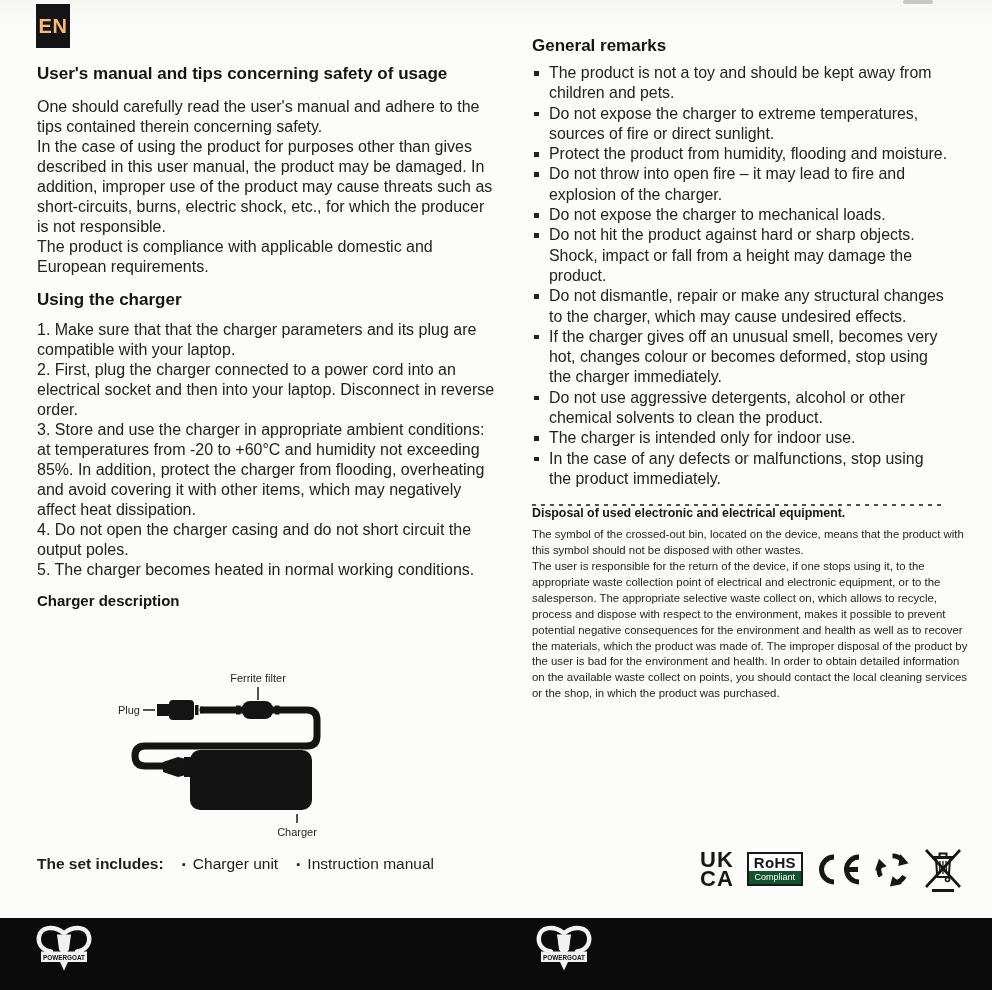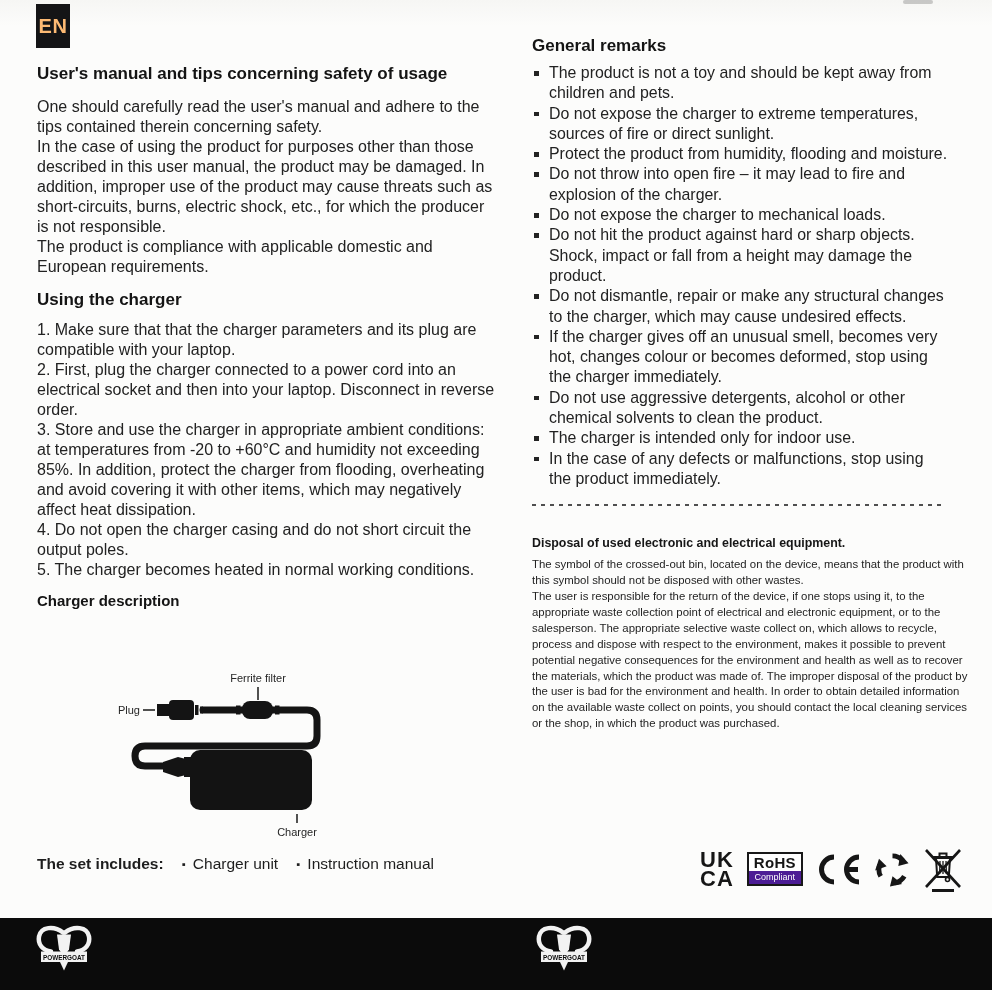--- a/index.html
+++ b/index.html
@@ -36,48 +36,48 @@
   .si-item{margin-left:14px;}
   .si-item::before{content:"▪";font-size:11px;margin-right:7px;position:relative;top:-1px;}
 
   
   .right-col{position:absolute;left:532px;top:36px;width:427px;}
   .remarks{list-style:none;margin:7px 10px 0 0;padding:0;}
   .remark{position:relative;padding-left:17px;font-size:15.9px;line-height:20.3px;color:#222;}
   .remark::before{content:"";position:absolute;left:2px;top:8px;width:4.5px;height:4.5px;background:#232323;}
   .divider{margin-top:15px;height:2px;width:414px;
     background:repeating-linear-gradient(to right,#4f4f4f 0 4px,transparent 4px 9px);}
-  .disposal-title{font-size:12.4px;font-weight:700;color:#161616;margin:30px 0 7px 0;}
+  .disposal-title{font-size:12.4px;font-weight:700;color:#161616;margin:0 0 7px 0;}
   .disposal-para{font-size:11.4px;line-height:15.9px;color:#232323;width:438px;}
 
   
   .cert-row{position:absolute;left:700px;top:846px;height:46px;display:flex;align-items:center;gap:13px;}
   .ukca{font-size:22px;font-weight:700;line-height:.88;letter-spacing:1px;color:#161616;}
   .rohs{border:2.5px solid #181818;text-align:center;background:#fff;}
   .rohs-top{font-size:15px;font-weight:700;padding:0 5px;color:#161616;letter-spacing:.3px;}
-  .rohs-bottom{background:#4c1d95;color:#fff;font-size:9px;padding:1px 3px 2px;}
+  .rohs-bottom{background:#14532d;color:#fff;font-size:9px;padding:1px 3px 2px;}
 
   
   .footer{position:absolute;left:0;top:918px;width:992px;height:72px;background:#0b0b0b;}
   .goat-logo{position:absolute;top:4px;}
   .goat-1{left:34px;}
   .goat-2{left:534px;}
 </style>
 </head>
 <body>
 
 <div class="page">
   <div class="artifact"></div>
 
   <div class="en-badge">EN</div>
 
   <div class="left-col">
     <h1 class="sec-title">User's manual and tips concerning safety of usage</h1>
     <div class="para">One should carefully read the user's manual and adhere to the tips contained therein concerning safety.</div>
-    <div class="para">In the case of using the product for purposes other than those described in this user manual, the product may be damaged. In addition, improper use of the product may cause threats such as short-circuits, burns, electric shock, etc., for which the producer is not responsible.</div>
+    <div class="para">In the case of using the product for purposes other than gives described in this user manual, the product may be damaged. In addition, improper use of the product may cause threats such as short-circuits, burns, electric shock, etc., for which the producer is not responsible.</div>
     <div class="para">The product is compliance with applicable domestic and European requirements.</div>
 
     <h2 class="h-using">Using the charger</h2>
     <div class="step">1. Make sure that that the charger parameters and its plug are compatible with your laptop.</div>
     <div class="step">2. First, plug the charger connected to a power cord into an electrical socket and then into your laptop. Disconnect in reverse order.</div>
     <div class="step">3. Store and use the charger in appropriate ambient conditions: at temperatures from -20 to +60°C and humidity not exceeding 85%. In addition, protect the charger from flooding, overheating and avoid covering it with other items, which may negatively affect heat dissipation.</div>
     <div class="step">4. Do not open the charger casing and do not short circuit the output poles.</div>
     <div class="step">5. The charger becomes heated in normal working conditions.</div>
 
     <h2 class="h-desc">Charger description</h2>

